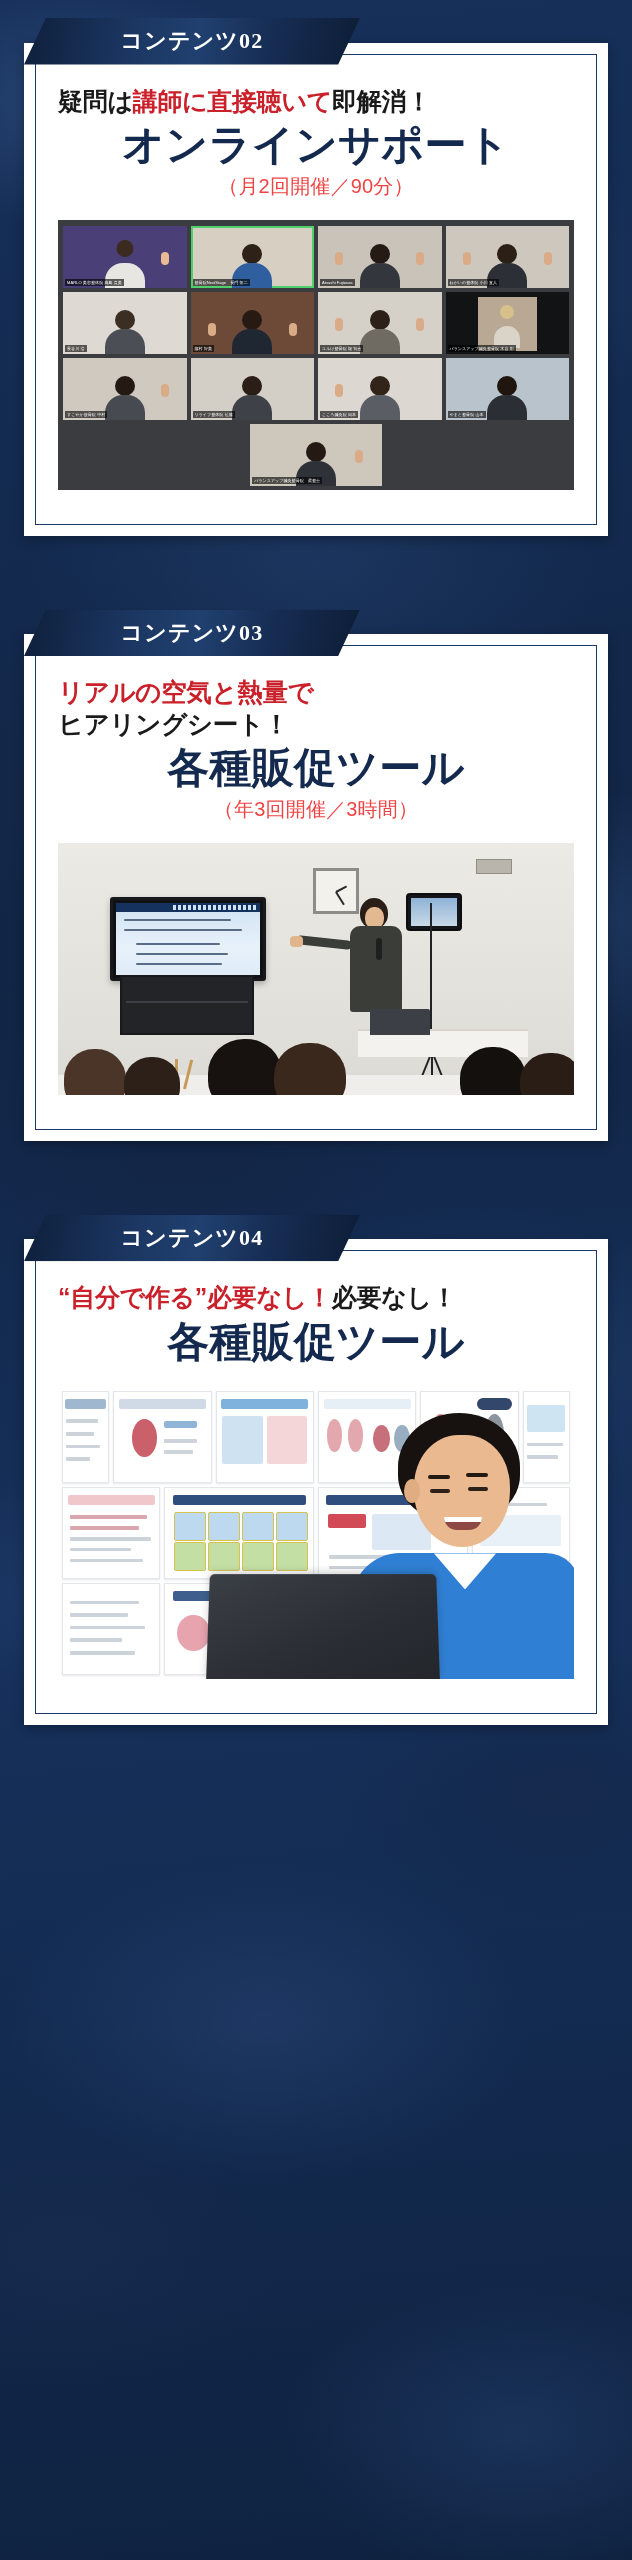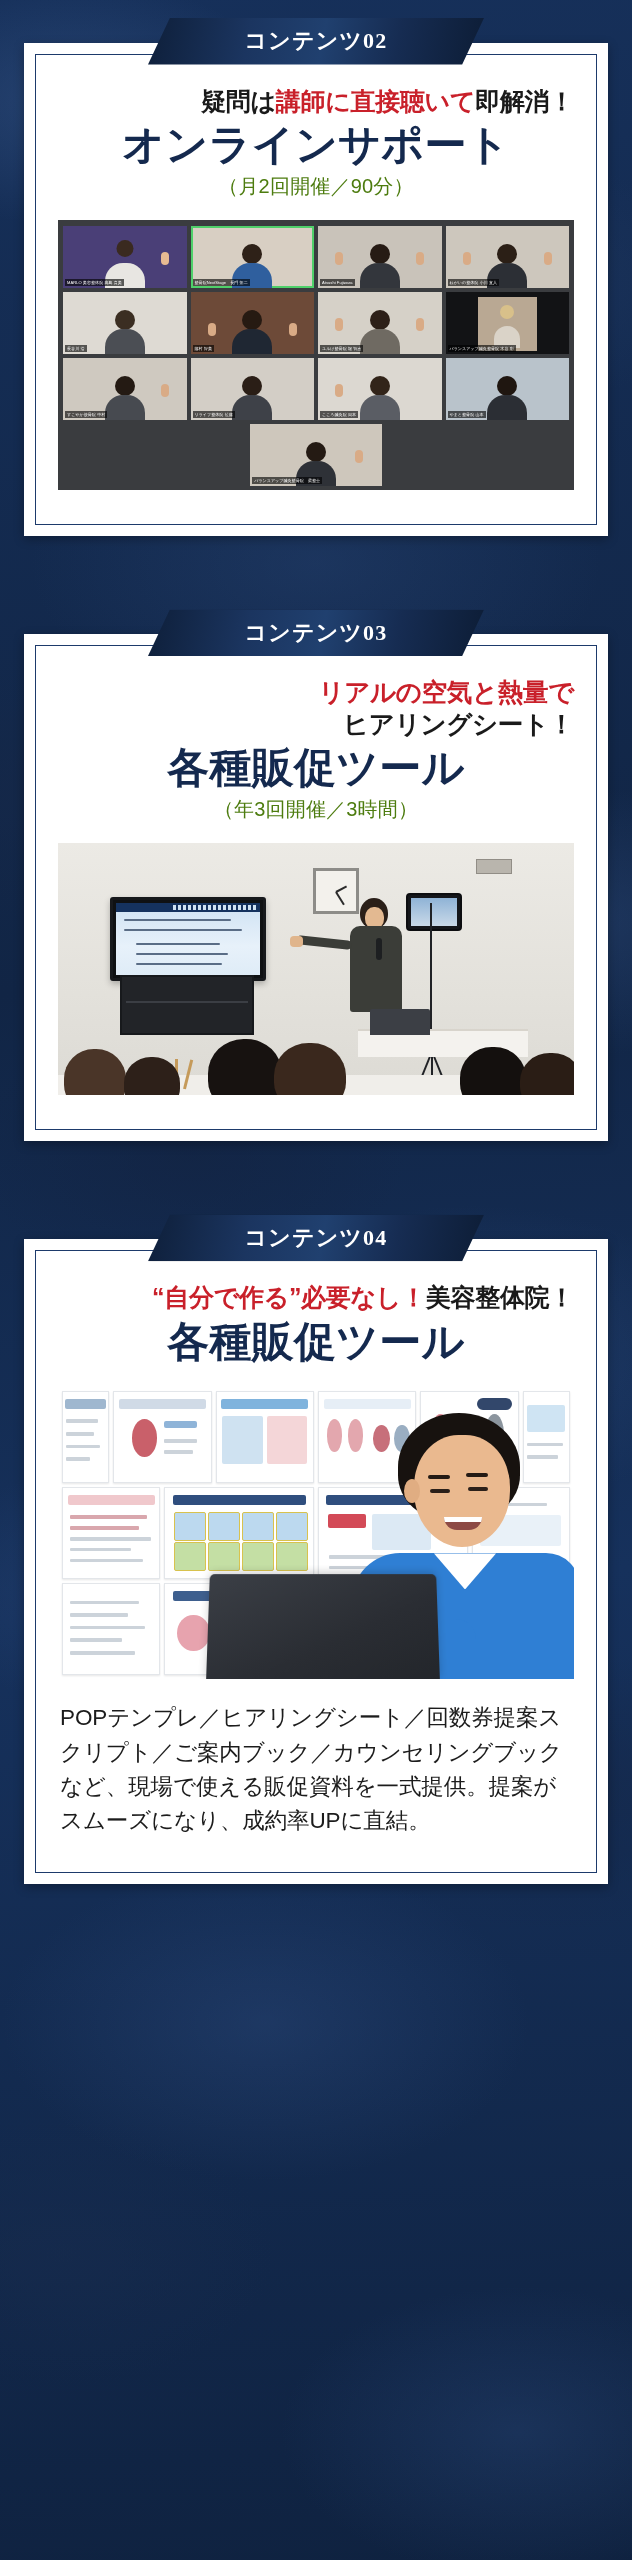--- a/index.html
+++ b/index.html
@@ -31,21 +31,21 @@
       radial-gradient(ellipse 320px 200px at 10% 88%, rgba(24,44,78,.55), rgba(0,0,0,0) 66%),
       radial-gradient(ellipse 360px 220px at 82% 95%, rgba(46,78,130,.34), rgba(0,0,0,0) 66%),
       linear-gradient(175deg,#16305a 0%,#112545 38%,#16315c 62%,#0f2240 100%);
   }
   #page{position:relative; z-index:1;}
 
   
   .section{position:relative; padding:0 24px; margin-bottom:74px;}
   .section:last-child{margin-bottom:0;}
 
-  .ribbon-wrap{position:relative; display:flex; justify-content:center; z-index:3; margin-bottom:-22px;}
+  .ribbon-wrap{position:relative; display:flex; justify-content:flex-start; z-index:3; margin-bottom:-22px;}
   .ribbon{
     position:relative;
     min-width:244px;
     padding:9px 46px 10px;
     color:#ffffff;
     font-size:22px;
     font-weight:700;
     letter-spacing:.055em;
     text-align:center;
     line-height:1.25;
@@ -62,21 +62,21 @@
     box-shadow:0 3px 10px rgba(0,0,0,.30);
   }
   .card-inner{
     border:1.5px solid #1d3a6b;
     padding:30px 22px 34px;
     background:#ffffff;
   }
 
   
   .kicker{
-    text-align:right;
+    text-align:left;
     font-size:25px;
     font-weight:800;
     line-height:1.30;
     color:#1a1a1a;
     letter-spacing:-.012em;
     margin:0 0 4px;
   }
   .kicker .hl{color:#c9202a;}
   .kicker.two-line{font-size:25.5px; line-height:1.26;}
 
@@ -86,21 +86,21 @@
     font-weight:700;
     line-height:1.18;
     color:#14294e;
     letter-spacing:.005em;
     margin:4px 0 2px;
     font-family:"Liberation Serif","DejaVu Serif",serif;
   }
   .subnote{
     text-align:center;
     font-size:20px;
-    color:#4d7c0f;
+    color:#ef4444;
     letter-spacing:.01em;
     margin:2px 0 0;
     font-weight:400;
   }
 
   .media{
     margin:20px 0 0;
     width:100%;
     position:relative;
     overflow:hidden;
@@ -459,21 +459,21 @@
     </div>
   </section>
 
   <section class="section">
     <div class="ribbon-wrap">
       <div class="ribbon">コンテンツ04</div>
     </div>
     <div class="card">
       <div class="card-inner">
 
-        <h3 class="kicker"><span class="hl">“自分で作る”必要なし！</span><span>美容整体院！</span></h3>
+        <h3 class="kicker"><span class="hl">“自分で作る”必要なし！</span><span>必要なし！</span></h3>
 
         <h2 class="headline">各種販促ツール</h2>
 
         <div class="media">
           <div class="promo">
 
             <div class="promo-sheets">
               <div class="sheet" style="grid-column:1/2; grid-row:1/3;">
                 <span class="s-title" style="background:#9fb7cf"></span>
                 <span class="s-ln" style="top:30%;width:70%"></span>
@@ -584,18 +584,17 @@
               <span class="pp-body"></span>
               <span class="pp-collar"></span>
               <span class="pp-arm"></span>
               <span class="pp-hand"></span>
             </div>
 
             <div class="promo-laptop"></div>
           </div>
         </div>
 
-        <p class="desc">POPテンプレ／ヒアリングシート／回数券提案スクリプト／ご案内ブック／カウンセリングブックなど、現場で使える販促資料を一式提供。提案がスムーズになり、成約率UPに直結。</p>
       </div>
     </div>
   </section>
 
 </div>
 
 </body></html>

